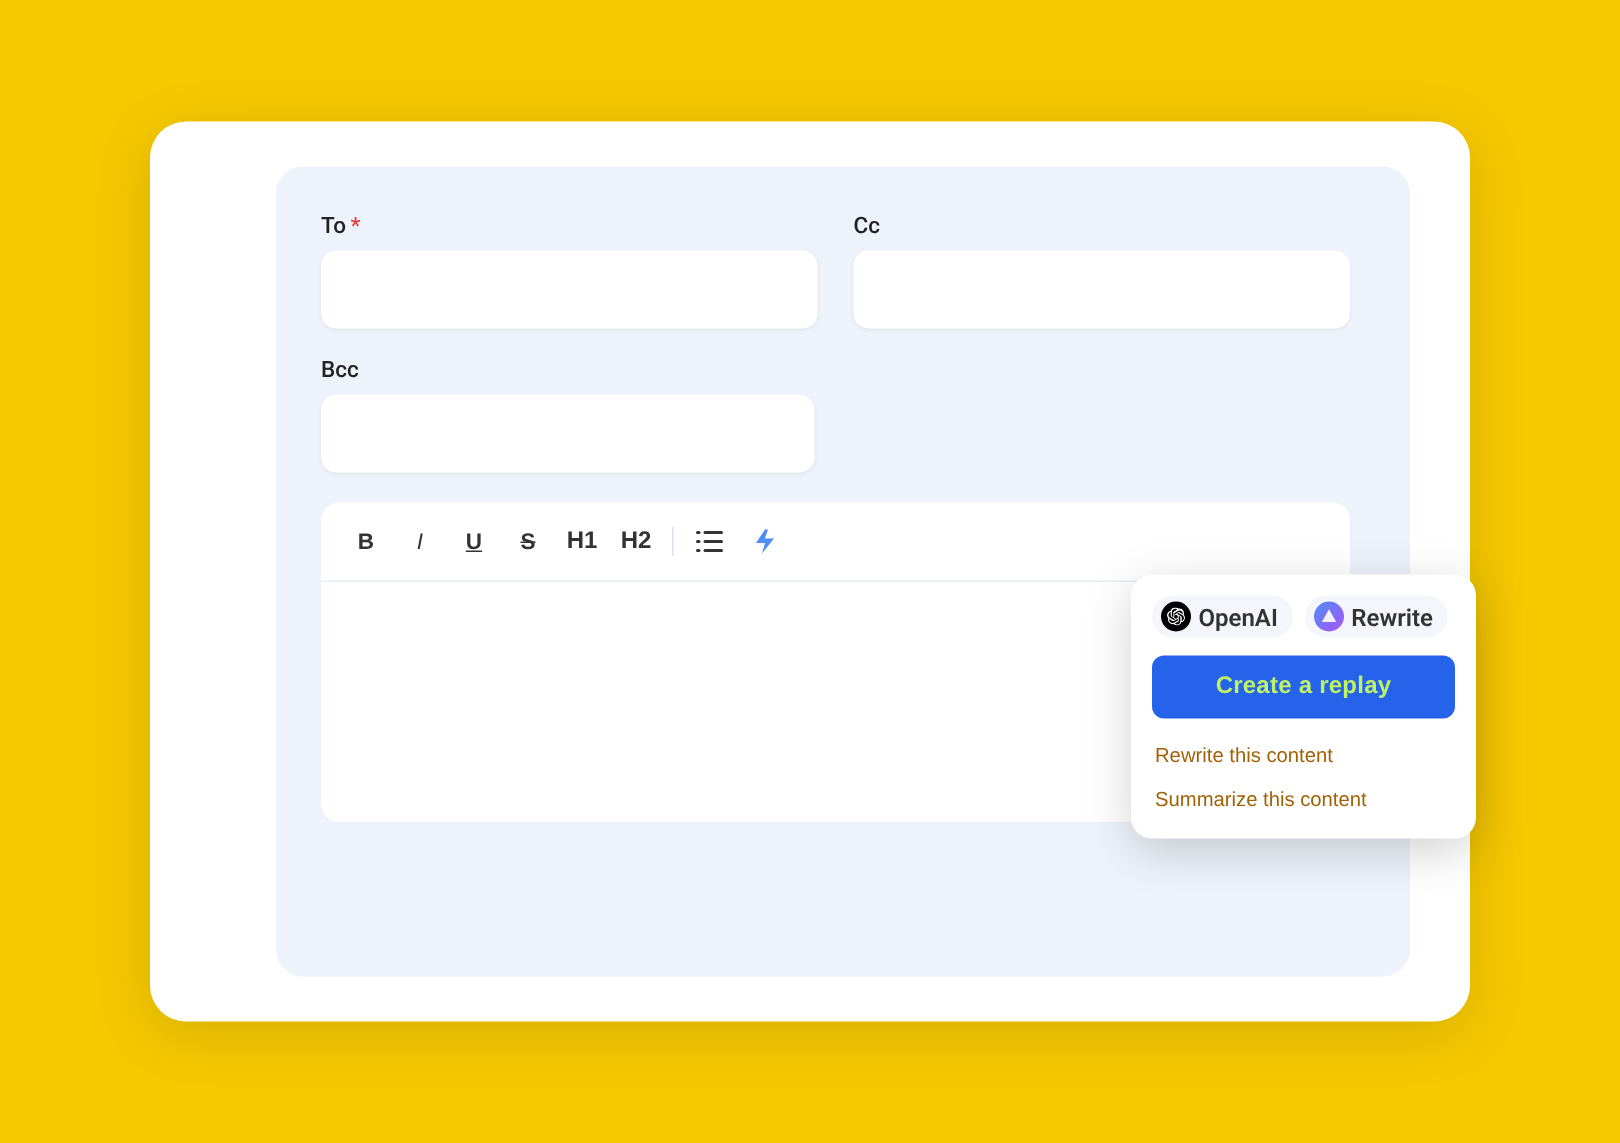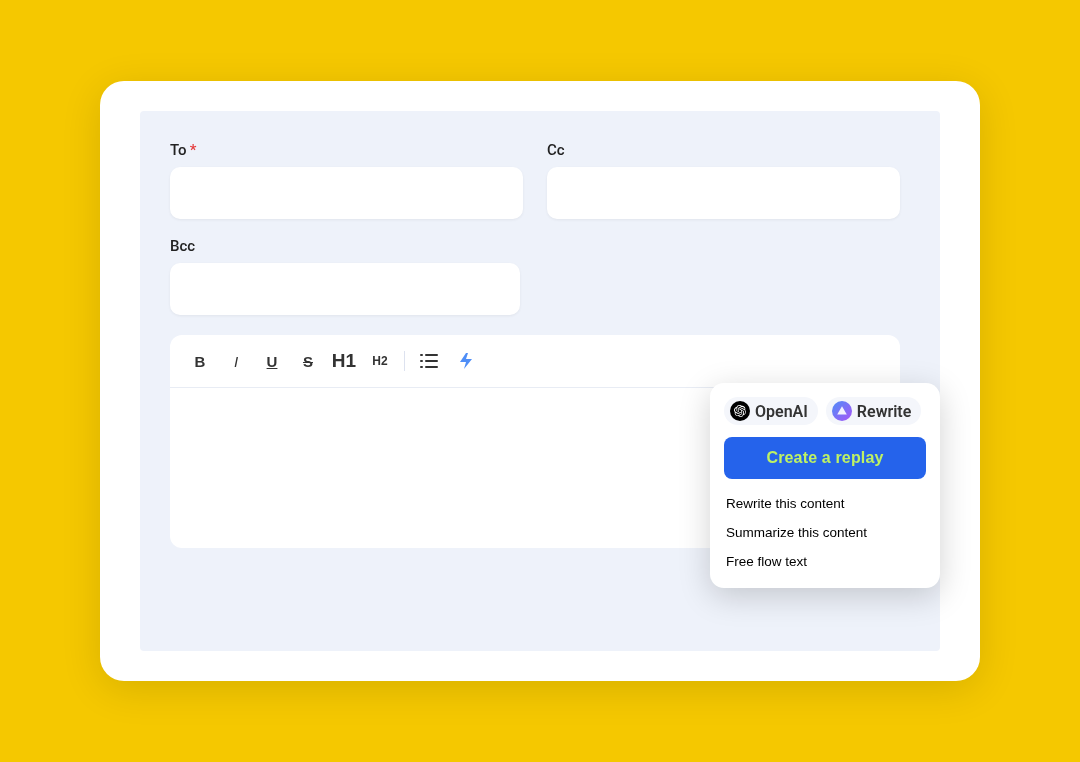--- a/index.html
+++ b/index.html
@@ -20,24 +20,25 @@
       height: 600px;
       background: #ffffff;
       border-radius: 24px;
       padding: 30px 40px;
       box-shadow: 0 8px 40px rgba(0,0,0,0.12);
       position: relative;
     }
 
     .form-area {
       background: #eef2fa;
-      border-radius: 4px;
+      border-radius: 18px;
       padding: 30px 40px 24px 30px;
       height: 100%;
       position: relative;
+      margin-left: 44px;
     }
 
     .fields-row {
       display: flex;
       gap: 24px;
       margin-bottom: 18px;
     }
 
     .field-group {
       display: flex;
@@ -106,22 +107,22 @@
       cursor: pointer;
       font-size: 15px;
       font-weight: 700;
       color: #333;
     }
 
     .toolbar-btn.bold { font-weight: 900; }
     .toolbar-btn.italic { font-style: italic; font-weight: 500; }
     .toolbar-btn.underline { text-decoration: underline; }
     .toolbar-btn.strikethrough { text-decoration: line-through; }
-    .toolbar-btn.h1 { font-size: 19px; font-weight: 800; }
-    .toolbar-btn.h2 { font-size: 12px; font-weight: 800; }
+    .toolbar-btn.h1 { font-size: 16px; font-weight: 800; }
+    .toolbar-btn.h2 { font-size: 16px; font-weight: 800; }
 
     .toolbar-divider {
       width: 1px;
       height: 20px;
       background: #dde2ef;
       margin: 0 4px;
     }
 
     .ai-btn {
       width: 32px;
@@ -206,21 +207,21 @@
       letter-spacing: 0.01em;
     }
 
     .dropdown-menu-item {
       display: block;
       width: 100%;
       text-align: left;
       background: transparent;
       border: none;
       font-size: 13.5px;
-      color: #000000;
+      color: #a16207;
       padding: 7px 2px;
       cursor: pointer;
       border-radius: 6px;
     }
   </style>
 </head>
 <body>
 
 <div class="outer-card">
   <div class="form-area">
@@ -289,18 +290,17 @@
               </svg>
             </div>
             <span>Rewrite</span>
           </div>
         </div>
 
         <button class="create-replay-btn">Create a replay</button>
 
         <button class="dropdown-menu-item">Rewrite this content</button>
         <button class="dropdown-menu-item">Summarize this content</button>
-        <button class="dropdown-menu-item">Free flow text</button>
       </div>
     </div>
 
   </div>
 </div>
 
 </body></html>

